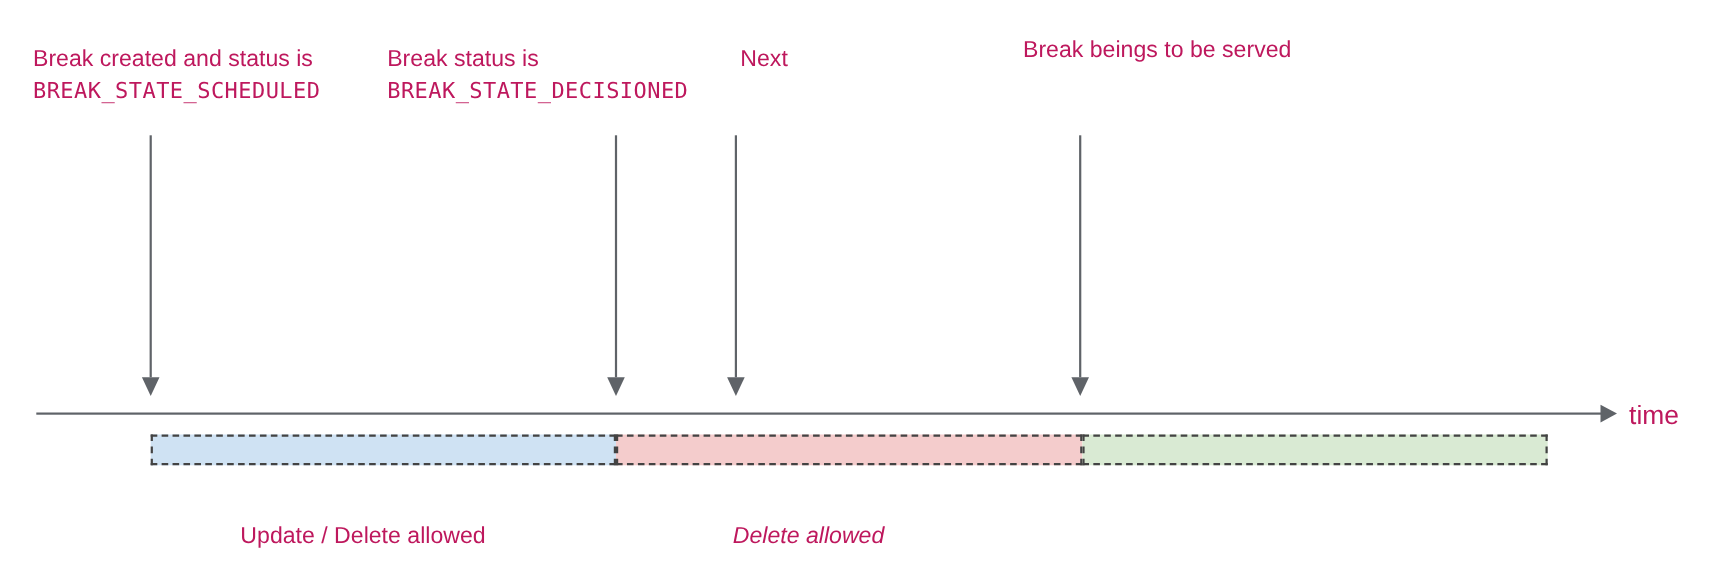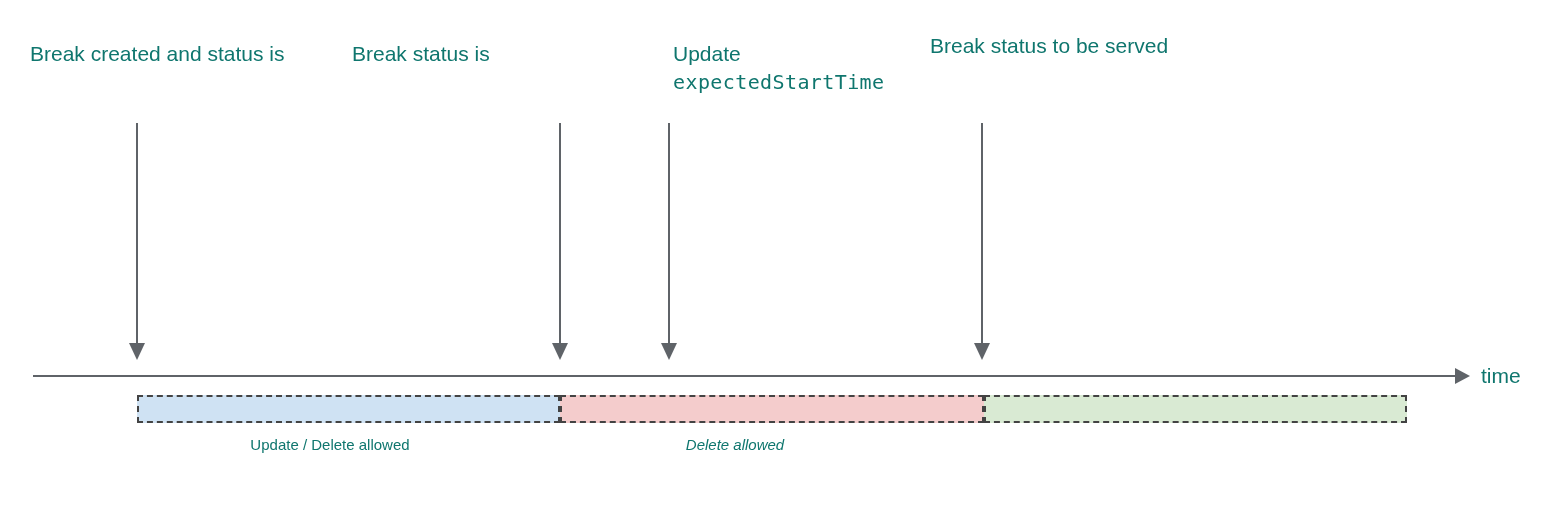--- a/index.html
+++ b/index.html
@@ -2,21 +2,21 @@
 <html><head>
 <meta charset="utf-8">
 <style>
   html, body { margin: 0; padding: 0; background: #ffffff; }
   .page {
     position: relative;
     width: 1558px;
     height: 520px;
     background: #ffffff;
     font-family: "Liberation Sans", sans-serif;
-    color: #0f766e;
+    color: #be185d;
     overflow: hidden;
   }
 
   
   .annotation { position: absolute; font-size: 21px; line-height: 28px; }
   .a1 { left: 30px;  top: 40px; }
   .a2 { left: 352px; top: 40px; }
   .a3 { left: 673px; top: 40px; }
   .a4 { left: 930px; top: 32px; }
   .ann-code {
@@ -41,61 +41,62 @@
 
   
   .timeline-line { position: absolute; left: 33px; top: 375px; width: 1423px; height: 2px; background: #5f6368; }
   .timeline-head {
     position: absolute; left: 1455px; top: 368px;
     width: 0; height: 0;
     border-top: 8px solid transparent;
     border-bottom: 8px solid transparent;
     border-left: 15px solid #5f6368;
   }
-  .timeline-label { position: absolute; left: 1481px; top: 364px; font-size: 21px; }
+  .timeline-label { position: absolute; left: 1481px; top: 364px; font-size: 24px; }
 
   
   .segment {
     position: absolute; top: 395px; height: 28px;
     box-sizing: border-box;
     border: 2px dashed #434343;
   }
   .seg1 { left: 137px; width: 423px; }
   .seg2 { left: 560px; width: 424px; }
   .seg3 { left: 984px; width: 423px; }
 
   
   .seg-label {
-    position: absolute; top: 436px;
+    position: absolute; top: 476px;
     transform: translateX(-50%);
-    font-size: 15px;
+    font-size: 21px;
     white-space: nowrap;
     text-align: center;
   }
   .l1 { left: 330px; }
   .l2 { left: 735px; font-style: italic; }
   .l3 { left: 1200px; }
 </style>
 </head>
 <body>
 
 <div class="page">
 
   <div class="annotation a1">
     <div class="ann-line">Break created and status is</div>
+    <div class="ann-code">BREAK_STATE_SCHEDULED</div>
   </div>
   <div class="annotation a2">
     <div class="ann-line">Break status is</div>
+    <div class="ann-code">BREAK_STATE_DECISIONED</div>
   </div>
   <div class="annotation a3">
-    <div class="ann-line">Update</div>
-    <div class="ann-code">expectedStartTime</div>
+    <div class="ann-line">Next</div>
   </div>
   <div class="annotation a4">
-    <div class="ann-line">Break status to be served</div>
+    <div class="ann-line">Break beings to be served</div>
   </div>
 
   <div class="arrow arrow1">
     <div class="stem"></div>
     <div class="head"></div>
   </div>
   <div class="arrow arrow2">
     <div class="stem"></div>
     <div class="head"></div>
   </div>

